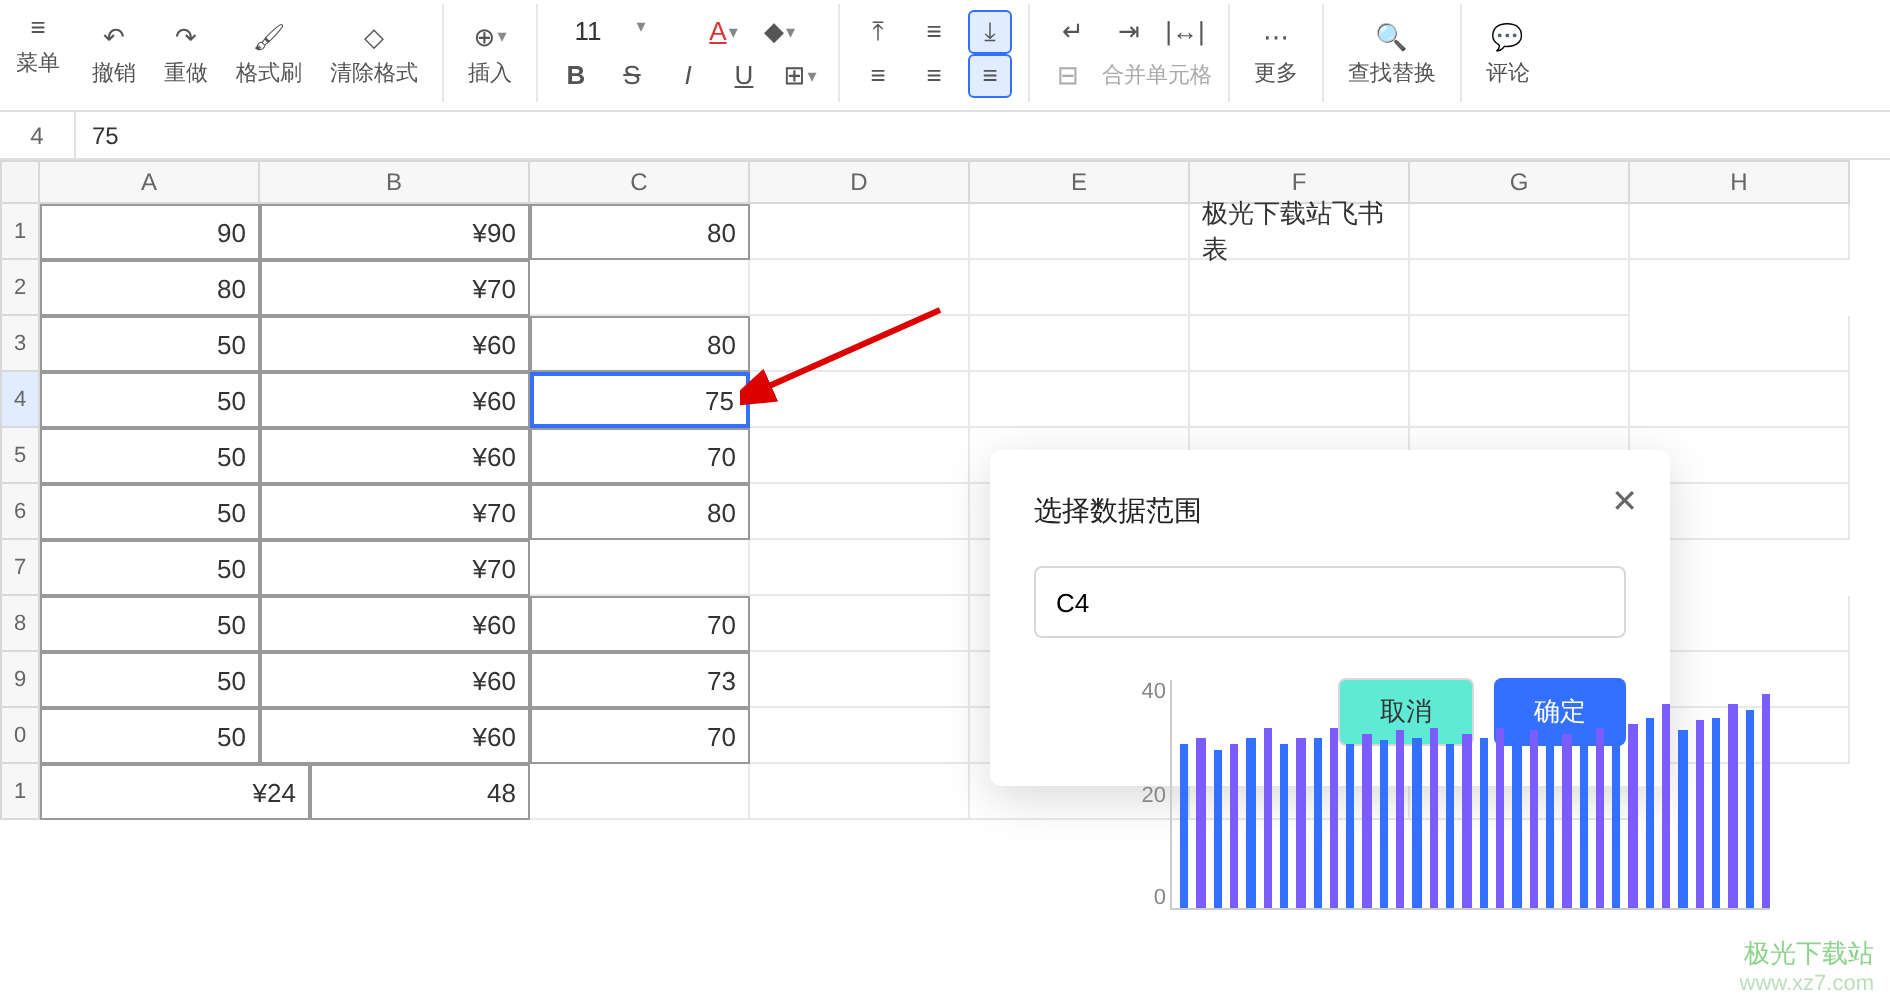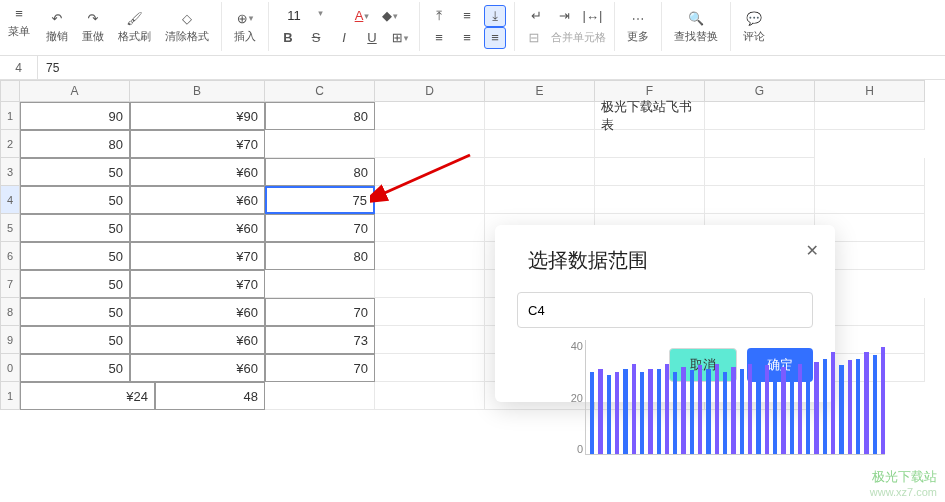--- a/index.html
+++ b/index.html
@@ -33,21 +33,21 @@
 .row { display: flex; height: 28px; }
 .rowhdr { width: 20px; border: 1px solid #d8d8d8; border-top: none; background: #f7f7f7; color: #666; font-size: 11px; display: flex; align-items: center; justify-content: center; }
 .rowhdr.sel { background: #e1ecff; }
 .cell { border: 1px solid #e8e8e8; border-top: none; border-left: none; padding: 0 6px; display: flex; align-items: center; justify-content: flex-end; font-size: 13px; }
 .cell.bordered { border: 1px solid #999; }
 .cell.center { justify-content: center; }
 .cell.selected { border: 2px solid #3370ff !important; }
 
 
 .dialog { position: absolute; left: 495px; top: 225px; width: 340px; background: #fff; border-radius: 6px; box-shadow: 0 6px 24px rgba(0,0,0,0.15); padding: 22px 22px 20px 22px; }
-.dialog-title { font-size: 20px; color: #222; margin-bottom: 18px; margin-left: 11px; }
+.dialog-title { font-size: 14px; color: #222; margin-bottom: 18px; }
 .dialog-close { position: absolute; right: 16px; top: 16px; cursor: pointer; color: #666; font-size: 16px; }
 .dialog-input { width: 100%; height: 36px; border: 1px solid #d8d8d8; border-radius: 4px; padding: 0 10px; font-size: 13px; margin-bottom: 20px; }
 .dialog-btns { display: flex; justify-content: flex-end; gap: 10px; }
 .btn { height: 34px; padding: 0 20px; border-radius: 4px; font-size: 13px; cursor: pointer; display: flex; align-items: center; }
 .btn-cancel { background: #5eead4; border: 1px solid #d8d8d8; color: #333; }
 .btn-ok { background: #3370ff; color: #fff; border: none; }
 
 
 .arrow { position: absolute; }
 

